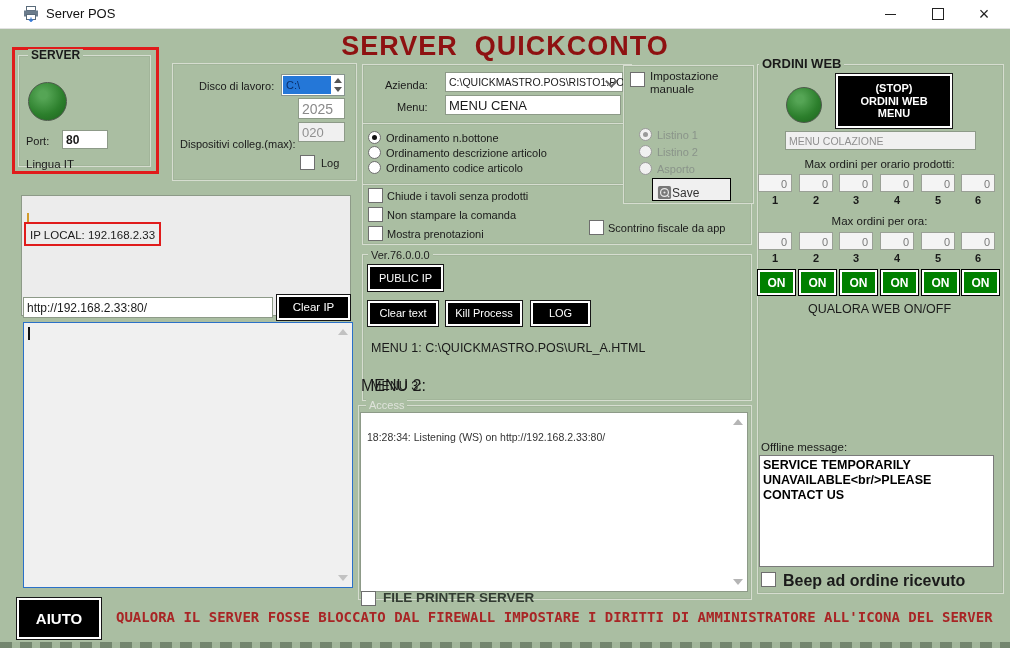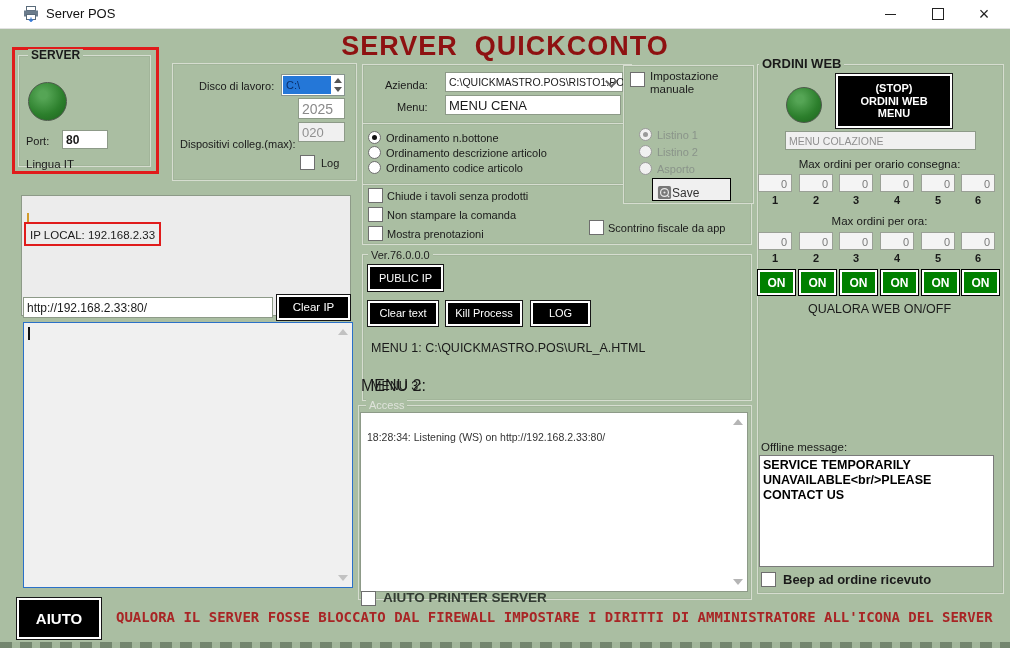--- a/index.html
+++ b/index.html
@@ -164,21 +164,21 @@
 
   <div class="abs gb" style="left:358px;top:405px;width:392px;height:193px;"></div>
   <div class="abs gblabel light" style="left:366px;top:399px;font-size:11px;">Access</div>
   <div class="abs" style="left:360px;top:412px;width:388px;height:180px;background:#fff;border:1px solid #8d9a88;box-sizing:border-box;">
     <div style="position:absolute;left:6px;top:18px;font-size:10.5px;color:#333;">18:28:34: Listening (WS) on http://192.168.2.33:80/</div>
     <div class="tri-up" style="position:absolute;right:4px;top:6px;"></div>
     <div class="tri-dn" style="position:absolute;right:4px;bottom:6px;"></div>
   </div>
 
   <span class="abs cb" style="left:361px;top:591px;"></span>
-  <div class="abs" style="left:383px;top:590px;font-size:13.5px;font-weight:bold;color:#323b32;">AIUTO PRINTER SERVER</div>
+  <div class="abs" style="left:383px;top:590px;font-size:13.5px;font-weight:bold;color:#323b32;">FILE PRINTER SERVER</div>
 
   <div class="abs" style="left:21px;top:195px;width:330px;height:121px;background:#ececec;border:1px solid #8d9a88;box-sizing:border-box;">
     <div class="caret" style="position:absolute;left:5px;top:17px;height:10px;background:#d29b2a;"></div>
     <div style="position:absolute;left:2px;top:26px;border:2px solid #e01b1b;padding:1px 4px;">
       <span style="font-size:11.5px;">IP LOCAL: 192.168.2.33</span>
     </div>
   </div>
 
   <input class="abs tb" style="left: 23px; top: 297px; width: 250px; height: 21px; font-size: 12px;" value="http://192.168.2.33:80/">
   <div class="abs btn-black" style="left:277px;top:295px;width:69px;height:21px;font-size:11.5px;">
@@ -198,21 +198,21 @@
 
   <div class="abs gb" style="left:757px;top:64px;width:245px;height:528px;"></div>
   <div class="abs gblabel" style="left:759px;top:58px;font-size:13px;">ORDINI WEB</div>
   <div class="abs led" style="left:786px;top:87px;width:34px;height:34px;"></div>
   <div class="abs btn-black" style="left:836px;top:74px;width:112px;height:50px;font-size:11px;font-weight:bold;flex-direction:column;">
     <span>(STOP)</span>
     <span>ORDINI WEB</span>
     <span>MENU</span>
   </div>
   <input class="abs tb tb-dis" style="left: 759px; top: 131px; width: 191px; height: 19px; font-size: 10.5px; margin-left: 26px;" value="MENU COLAZIONE">
-  <div class="abs" style="left:757px;top:158px;width:245px;text-align:center;font-size:11.5px;">Max ordini per orario consegna:</div>
+  <div class="abs" style="left:757px;top:158px;width:245px;text-align:center;font-size:11.5px;">Max ordini per orario prodotti:</div>
 
   <input class="abs slot" style="left: 758px; top: 174px; width: 34px; height: 18px;" value="0">
   <input class="abs slot" style="left: 799px; top: 174px; width: 34px; height: 18px;" value="0">
   <input class="abs slot" style="left: 839px; top: 174px; width: 34px; height: 18px;" value="0">
   <input class="abs slot" style="left: 880px; top: 174px; width: 34px; height: 18px;" value="0">
   <input class="abs slot" style="left: 921px; top: 174px; width: 34px; height: 18px;" value="0">
   <input class="abs slot" style="left: 961px; top: 174px; width: 34px; height: 18px;" value="0">
   <div class="abs num" style="left:758px;top:194px;width:34px;">1</div>
   <div class="abs num" style="left:799px;top:194px;width:34px;">2</div>
   <div class="abs num" style="left:839px;top:194px;width:34px;">3</div>
@@ -252,17 +252,17 @@
     </div>
   <div class="abs onbtn" style="left:961px;top:269px;width:37px;height:25px;">
       <span>ON</span>
     </div>
 
   <div class="abs" style="left:757px;top:302px;width:245px;text-align:center;font-size:12.5px;">QUALORA WEB ON/OFF</div>
 
   <div class="abs" style="left:761px;top:441px;font-size:11.5px;">Offline message:</div>
   <div class="abs" style="left:759px;top:455px;width:235px;height:112px;background:#fff;border:1px solid #7a7a7a;box-sizing:border-box;padding:2px 3px;font-size:12.5px;font-weight:bold;line-height:15px;color:#000;">SERVICE TEMPORARILY UNAVAILABLE&lt;br/&gt;PLEASE CONTACT US</div>
   <span class="abs cb" style="left:761px;top:572px;"></span>
-  <div class="abs" style="left:783px;top:572px;font-size:13px;font-weight:bold;">Beep ad ordine ricevuto</div>
+  <div class="abs" style="left:783px;top:572px;font-size:16px;font-weight:bold;">Beep ad ordine ricevuto</div>
 
   <div class="abs" style="left:0;top:642px;width:1010px;height:6px;background:repeating-linear-gradient(90deg, rgba(45,62,44,0.55) 0 12px, rgba(45,62,44,0.08) 12px 20px);opacity:.8;"></div>
 
 </div>
 
 </body></html>

